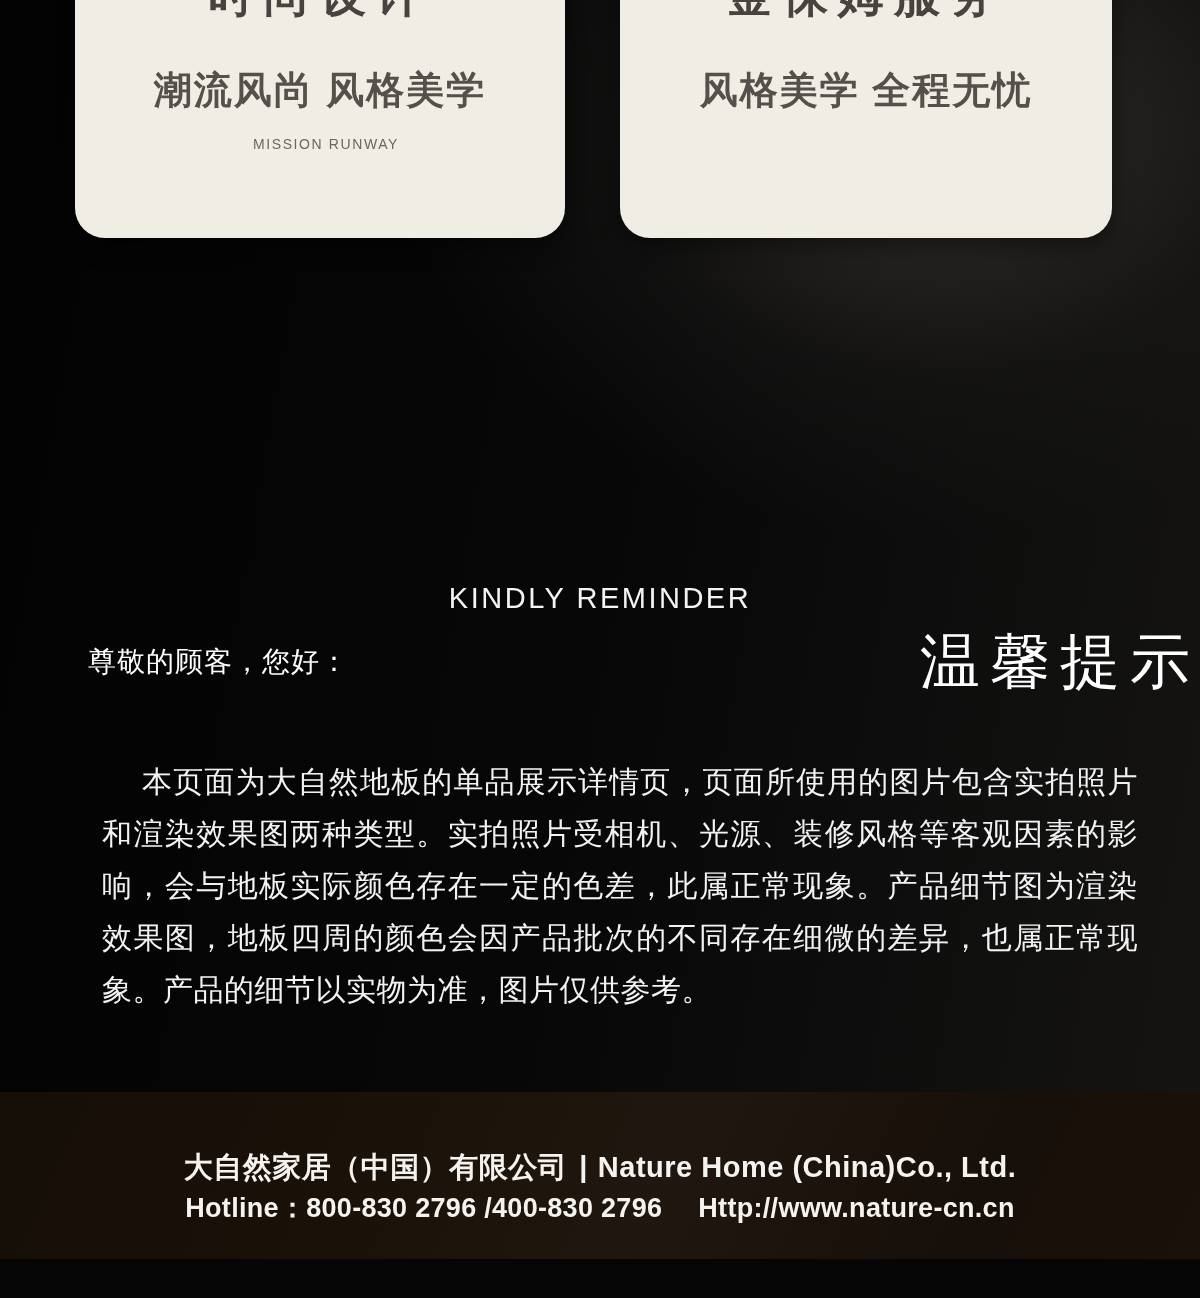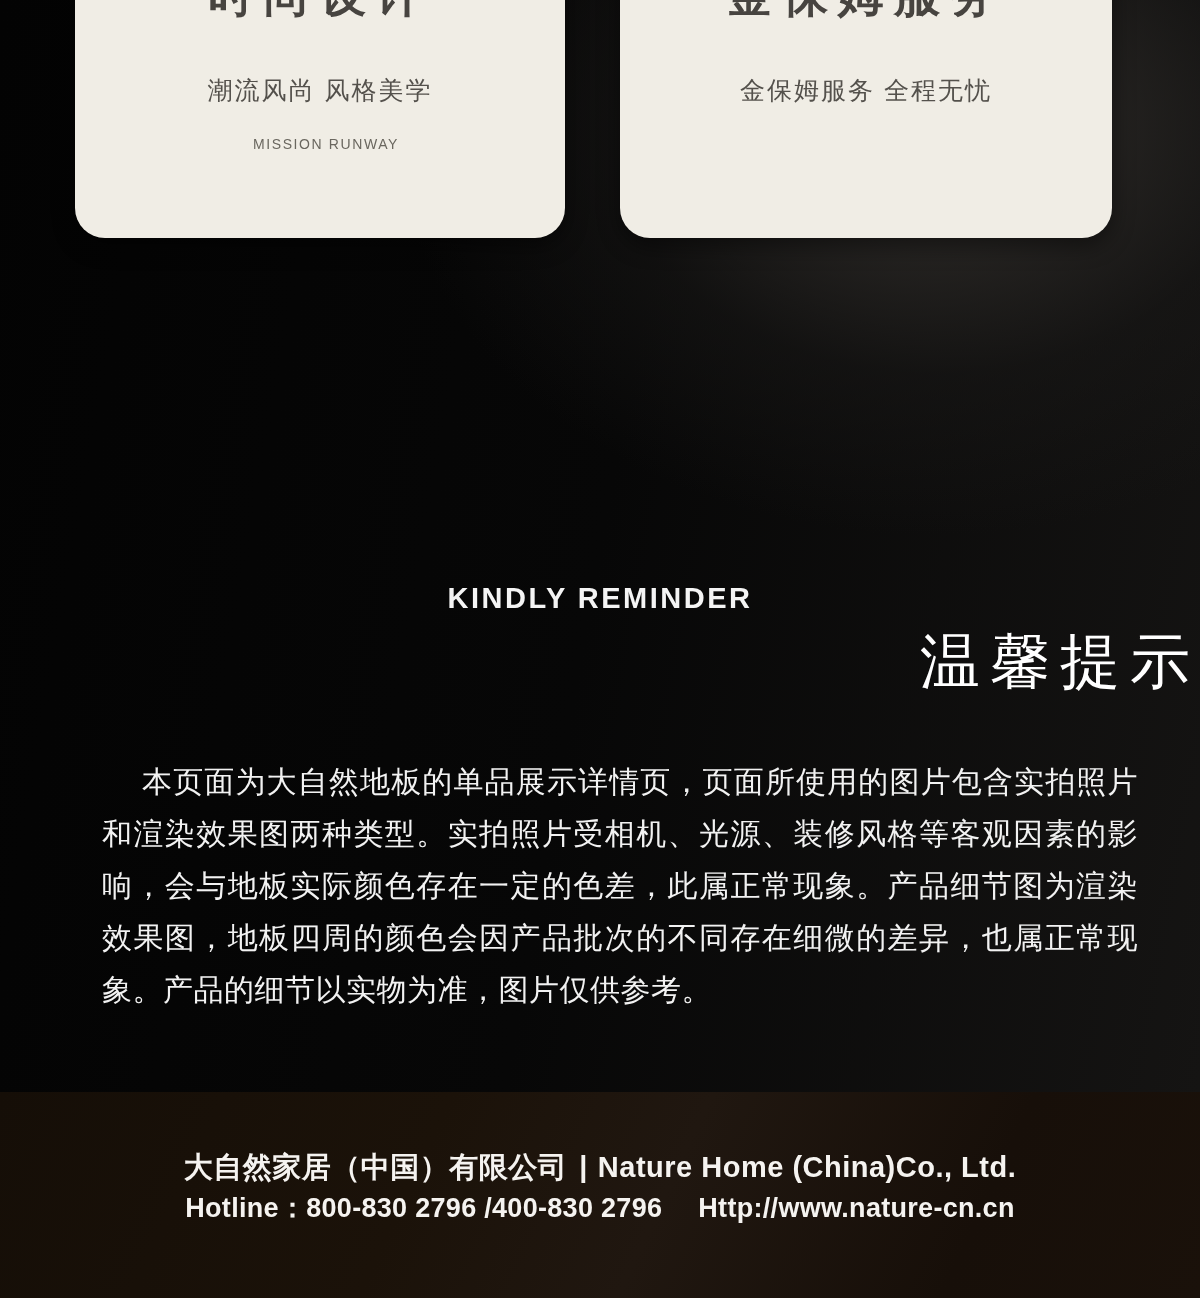--- a/index.html
+++ b/index.html
@@ -46,23 +46,23 @@
     font-size: 46px;
     line-height: 50px;
     font-weight: bold;
     letter-spacing: 10px;
     color: #474440;
   }
   .card-subtitle {
     position: absolute;
     top: 249px; left: 0; right: 0;
     text-align: center;
-    font-size: 25px;
+    font-size: 38px;
     line-height: 42px;
-    font-weight: 400;
+    font-weight: 700;
     letter-spacing: 2px;
     color: #54514c;
   }
   .card-caption {
     position: absolute;
     top: 316px; left: 12px; right: 0;
     text-align: center;
     font-size: 14px;
     line-height: 16px;
     letter-spacing: 1.6px;
@@ -76,21 +76,21 @@
     font-size: 28px;
     color: #fdfdfd;
     letter-spacing: 1px;
   }
   .rem-en {
     position: absolute;
     left: 0; right: 0;
     top: 582px;
     text-align: center;
     font-size: 29px;
-    font-weight: 700;
+    font-weight: 400;
     letter-spacing: 2.5px;
     color: #f4f4f4;
   }
   .rem-zh {
     position: absolute;
     left: 0; right: 0;
     top: 622px;
     text-align: right;
     font-size: 60px;
     font-weight: 300;
@@ -109,21 +109,21 @@
     text-justify: inter-ideograph;
     text-indent: 40px;
     color: #f2f2f2;
   }
 
   
   .footer {
     position: absolute;
     left: 0; top: 1092px;
     width: 1200px;
-    height: 206px;
+    height: 167px;
     background:
       linear-gradient(115deg, #150e07 0%, #1b1209 35%, #201710 55%, #170f09 80%, #1a110a 100%);
     text-decoration: underline;
   }
   .company-line {
     position: absolute;
     left: 0; right: 0;
     top: 56px;
     text-align: center;
     font-size: 29px;
@@ -156,23 +156,24 @@
   <div class="main-section">
 
     <div class="card card-left">
       <div class="card-title">时尚设计</div>
       <div class="card-subtitle">潮流风尚 风格美学</div>
       <div class="card-caption">MISSION RUNWAY</div>
     </div>
 
     <div class="card card-right">
       <div class="card-title">金保姆服务</div>
-      <div class="card-subtitle">金保姆服务 全程无忧</div>
+      <div class="card-subtitle">风格美学 全程无忧</div>
     </div>
 
+    <div class="greeting">尊敬的顾客，您好：</div>
     <div class="rem-en">KINDLY REMINDER</div>
     <div class="rem-zh">温馨提示</div>
     <p class="rem-body">本页面为大自然地板的单品展示详情页，页面所使用的图片包含实拍照片和渲染效果图两种类型。实拍照片受相机、光源、装修风格等客观因素的影响，会与地板实际颜色存在一定的色差，此属正常现象。产品细节图为渲染效果图，地板四周的颜色会因产品批次的不同存在细微的差异，也属正常现象。产品的细节以实物为准，图片仅供参考。</p>
 
   </div>
 
   <div class="footer">
     <div class="company-line">
       <span>大自然家居（中国）有限公司</span><span class="company-divider">|</span><span>Nature Home (China)Co., Ltd.</span>
     </div>

